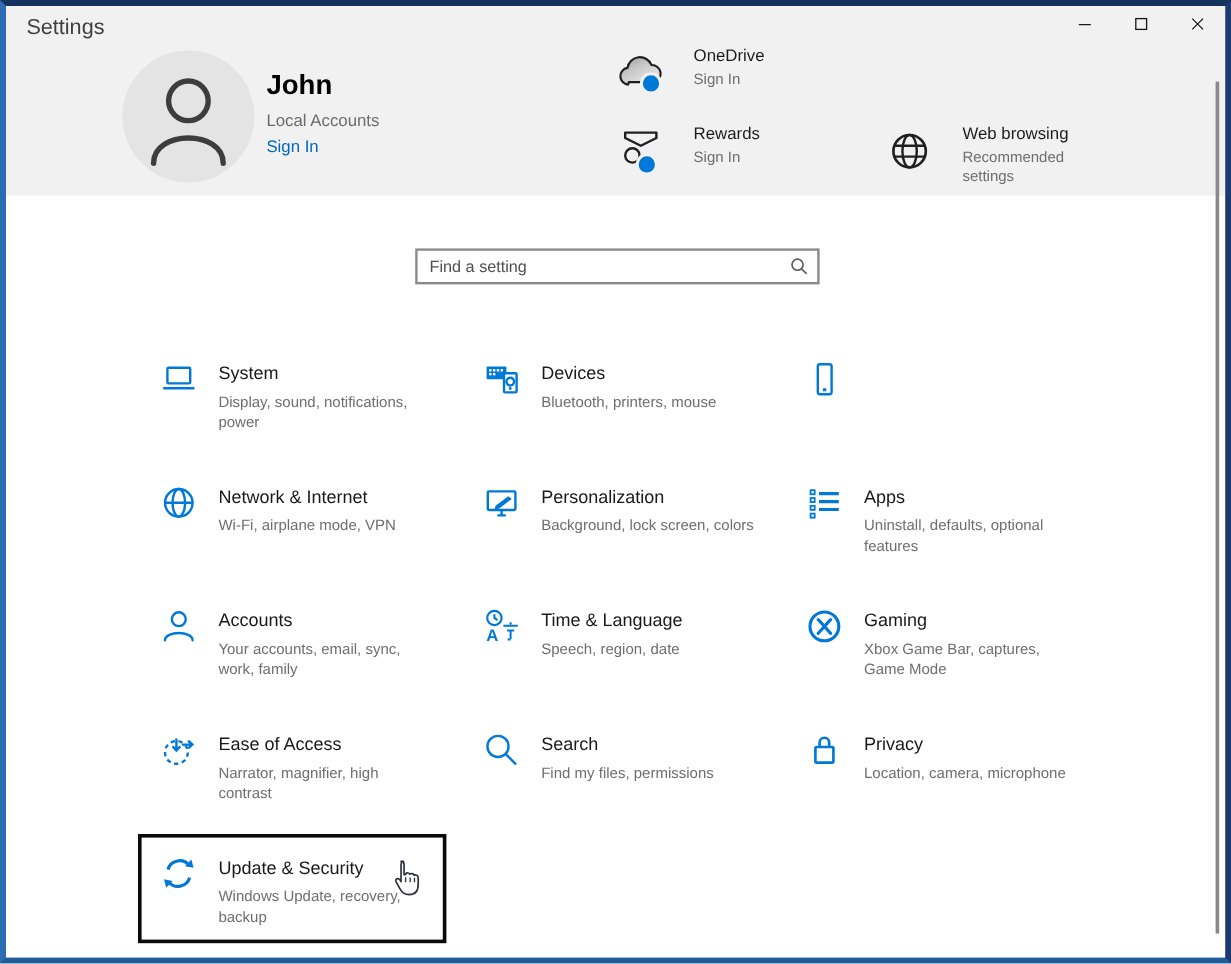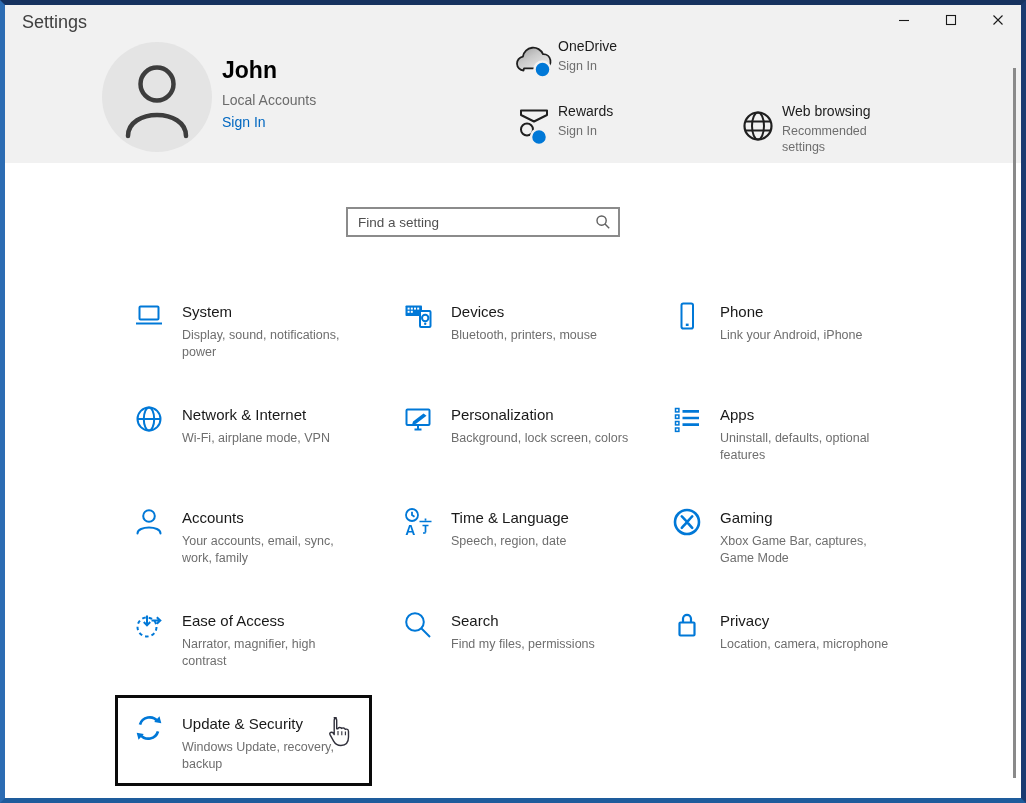--- a/index.html
+++ b/index.html
@@ -20,29 +20,29 @@
   .avatar{
     position:absolute;left:97px;top:37px;width:110px;height:110px;border-radius:50%;
     background:#e4e4e4;display:flex;align-items:center;justify-content:center;overflow:hidden;
   }
   .user-block{position:absolute;left:217px;top:50px;}
   .user-name{font-size:23px;font-weight:bold;color:#000;line-height:30px;}
   .user-type{font-size:14px;color:#6b6b6b;margin-top:7px;}
   .user-signin{font-size:14px;color:#0067c0;margin-top:6px;display:inline-block;cursor:pointer;}
   .qs{position:absolute;display:flex;align-items:flex-start;}
   .qs-icon{width:48px;display:flex;justify-content:center;flex:none;}
-  .qs-text{width:122px;}
+  .qs-text{margin-left:20px;width:122px;}
   .qs-title{display:block;font-size:14px;color:#1c1c1c;line-height:18px;}
   .qs-sub{display:block;font-size:12.5px;color:#6e6e6e;line-height:16px;margin-top:3px;}
   .qs-onedrive{left:505px;top:32px;}
   .qs-rewards{left:505px;top:97px;}
   .qs-update{left:729px;top:32px;}
   .qs-web{left:729px;top:97px;}
   
-  .search-wrap{position:absolute;left:341px;top:202px;width:274px;height:30px;}
+  .search-wrap{position:absolute;left:341px;top:202px;width:337px;height:30px;}
   .search-input{
     width:100%;height:100%;border:2px solid #8b8b8b;background:#fff;
     padding:0 32px 0 10px;font-size:13.5px;color:#222;outline:none;
     font-family:"Liberation Sans",sans-serif;
   }
   .search-input::placeholder{color:#4f4f4f;opacity:1;}
   .search-glyph{position:absolute;right:9px;top:7px;}
   
   .grid{
     position:absolute;left:112px;top:280px;
@@ -195,24 +195,20 @@
       </span>
     </div>
 
     <div class="tile">
       <span class="tile-icon">
         <svg width="32" height="32" viewBox="0 0 32 32" fill="none" stroke="#0078d7" stroke-width="2">
           <rect x="10.5" y="3.5" width="11.5" height="25" rx="1.8"></rect>
             <path d="M14.8 24.8 h2.8" stroke-width="2.4"></path>
         </svg>
       </span>
-      <span class="tile-text">
-        <span class="tile-title">Phone</span>
-        <span class="tile-sub">Link your Android, iPhone</span>
-      </span>
     </div>
 
     <div class="tile">
       <span class="tile-icon">
         <svg width="32" height="32" viewBox="0 0 32 32" fill="none" stroke="#0078d7" stroke-width="2">
           <circle cx="16" cy="16" r="11.5"></circle>
             <ellipse cx="16" cy="16" rx="5.2" ry="11.5"></ellipse>
             <path d="M4.8 16 h22.4"></path>
         </svg>
       </span>

